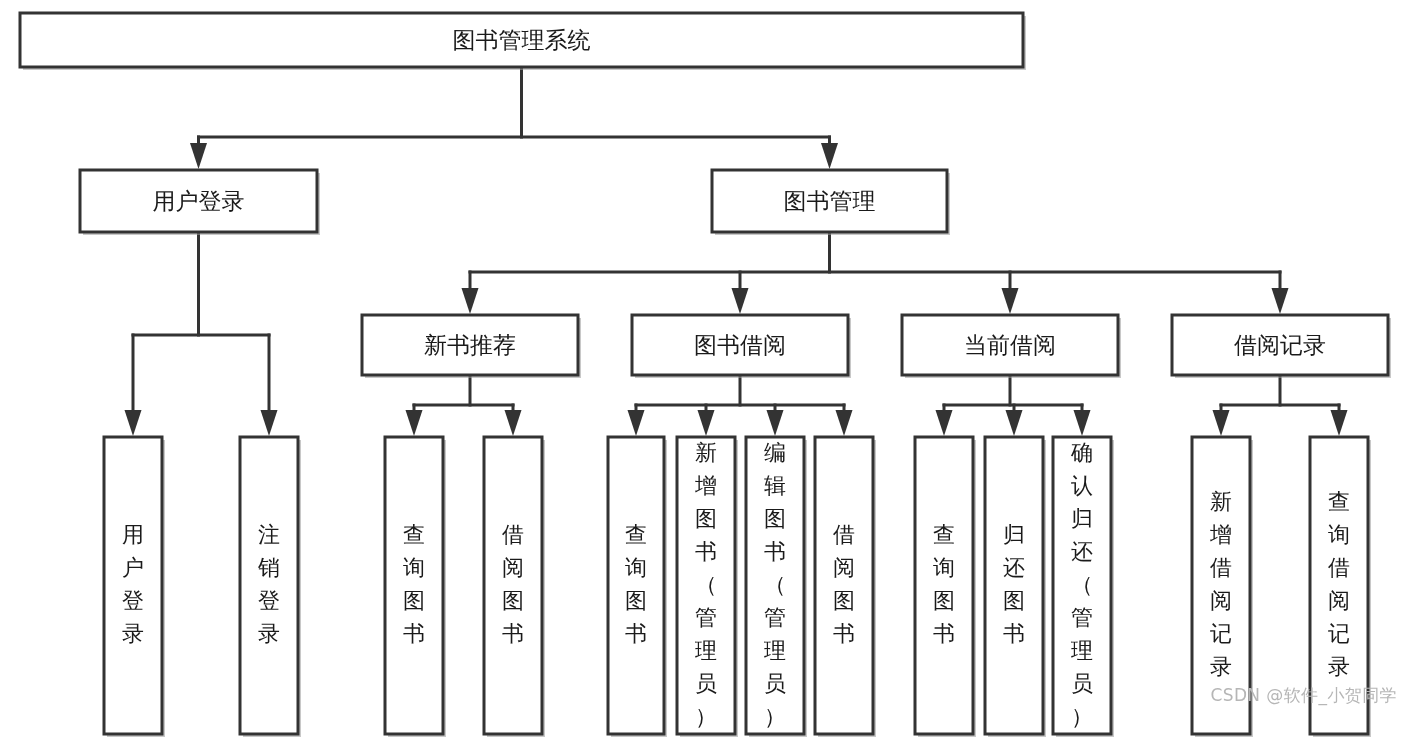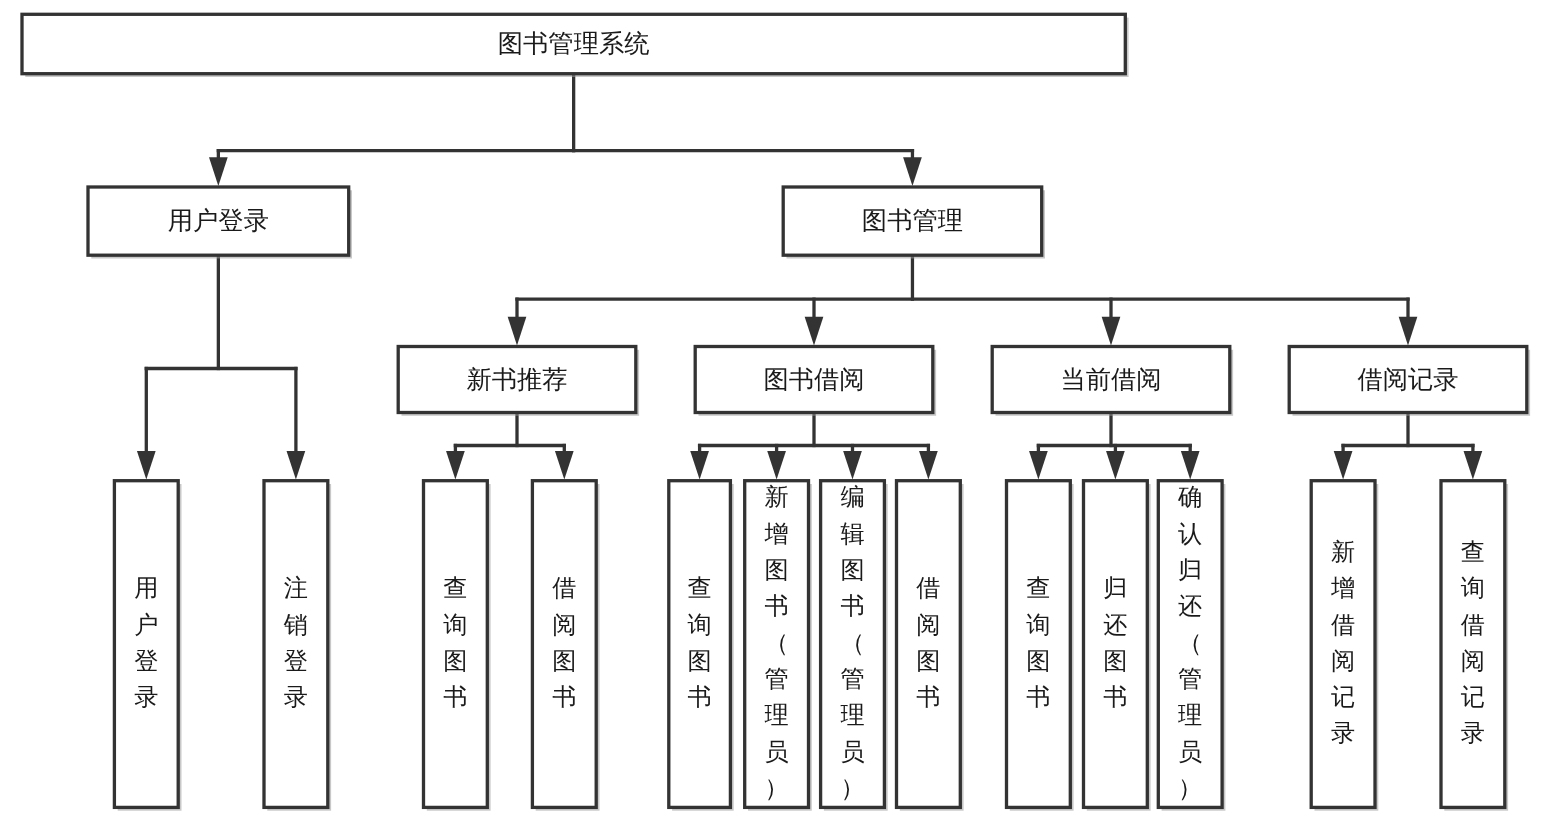--- a/index.html
+++ b/index.html
@@ -200,13 +200,14 @@
           <rect x="1192" y="437" width="58" height="297" class="node-box"></rect>
           <text class="node-label label-v" x="1221" y="503"><tspan x="1221" dy="0">新</tspan><tspan x="1221" dy="33">增</tspan><tspan x="1221" dy="33">借</tspan><tspan x="1221" dy="33">阅</tspan><tspan x="1221" dy="33">记</tspan><tspan x="1221" dy="33">录</tspan></text>
         </g>
         <g>
           <rect x="1313" y="440" width="58" height="297" class="node-shadow"></rect>
           <rect x="1310" y="437" width="58" height="297" class="node-box"></rect>
           <text class="node-label label-v" x="1339" y="503"><tspan x="1339" dy="0">查</tspan><tspan x="1339" dy="33">询</tspan><tspan x="1339" dy="33">借</tspan><tspan x="1339" dy="33">阅</tspan><tspan x="1339" dy="33">记</tspan><tspan x="1339" dy="33">录</tspan></text>
         </g>
       </g>
   </svg>
+  <div class="watermark">CSDN @软件_小贺同学</div>
 </div>
 
 </body></html>

